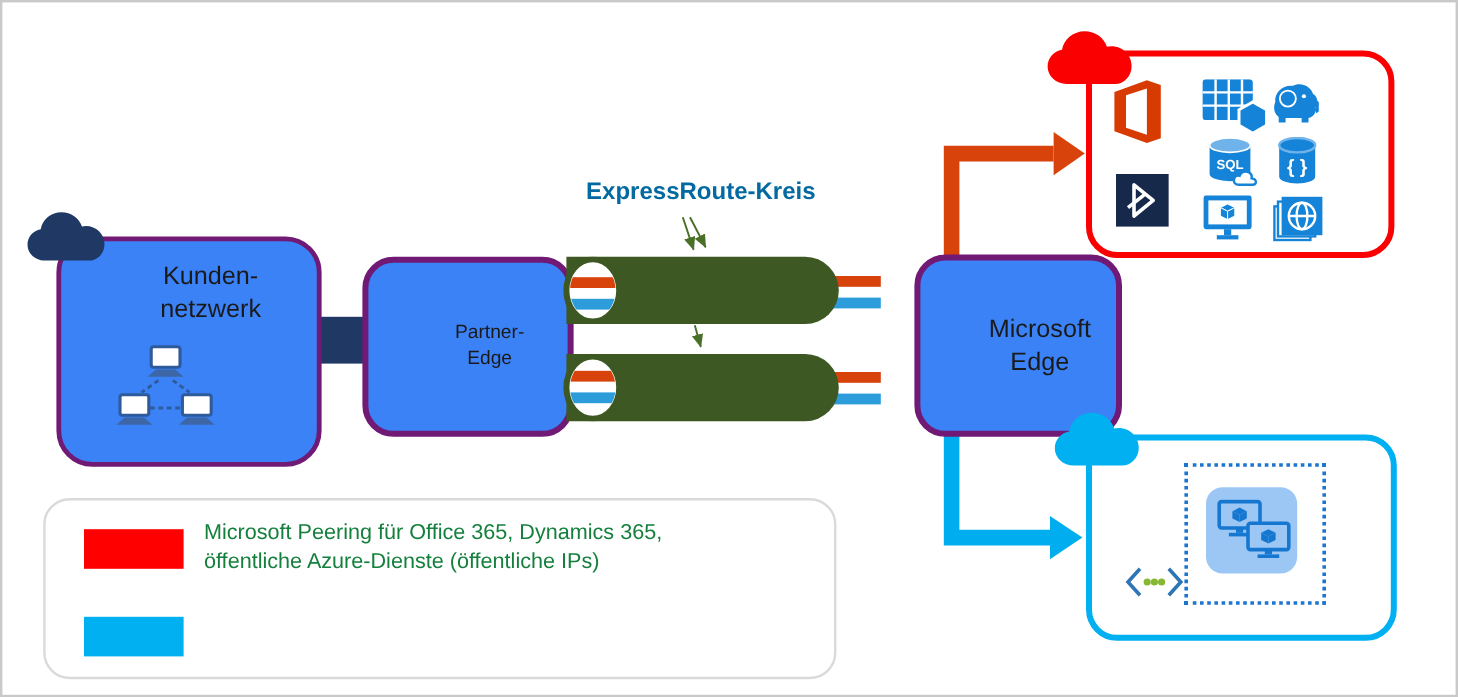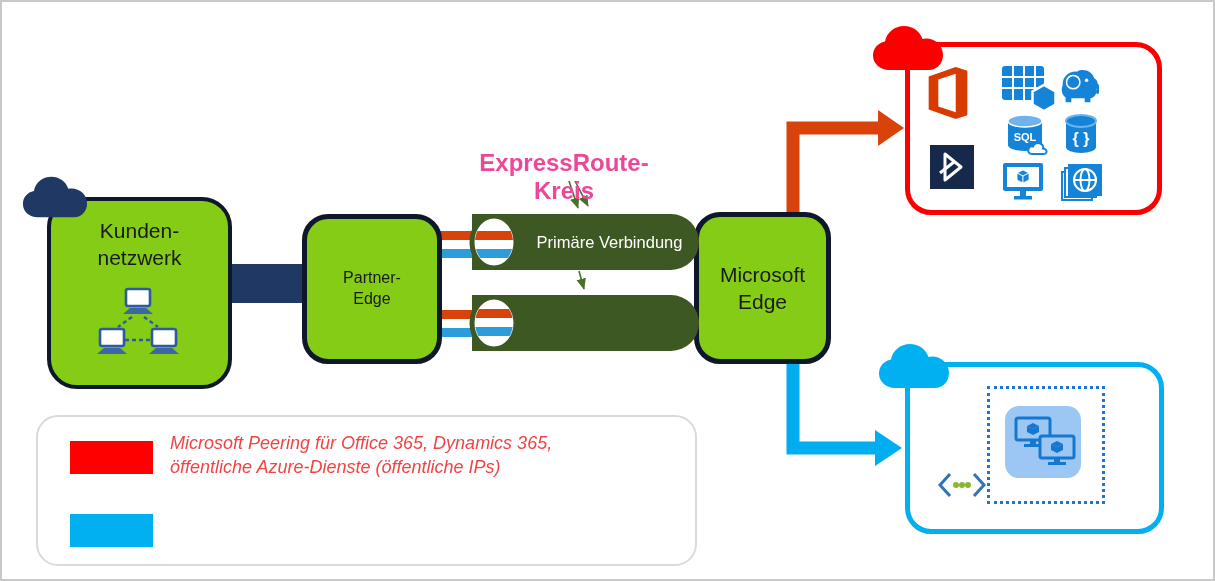--- a/index.html
+++ b/index.html
@@ -5,60 +5,60 @@
   html,body{margin:0;padding:0;background:#fff;}
   body{font-family:"Liberation Sans", sans-serif;}
   #canvas{position:relative;width:1215px;height:581px;background:#fff;border:2px solid #C9C9C9;box-sizing:border-box;overflow:hidden;}
   .abs{position:absolute;}
   svg{display:block;}
 
   
   #connector-layer{position:absolute;left:0;top:0;z-index:1;}
 
   
-  .node{position:absolute;background:#84cc16;border:5px solid #0f172a;border-radius:26px;z-index:2;
-        display:flex;flex-direction:column;align-items:center;justify-content:center;text-align:center;}
+  .node{position:absolute;background:#3b82f6;border:5px solid #701a75;border-radius:26px;z-index:2;
+        display:flex;flex-direction:column;align-items:center;justify-content:center;text-align:center;padding-left:36px;}
   .node-label{color:#1a1a1a;white-space:pre-line;line-height:1.3;}
   #customer-box{left:45px;top:195px;width:177px;height:168px;border-width:4px;border-radius:30px;justify-content:flex-start;padding-top:16px;}
   #customer-box .node-label{font-size:21px;}
   #partner-box{left:300px;top:212px;width:130px;height:140px;}
   #partner-box .node-label{font-size:16px;}
-  #microsoft-box{left:692px;top:210px;width:127px;height:142px;}
+  #microsoft-box{left:760px;top:210px;width:127px;height:142px;}
   #microsoft-box .node-label{font-size:21px;}
 
   
   .cylinder{position:absolute;left:470px;width:227px;height:56px;background:#3E5823;border-radius:0 28px 28px 0;z-index:2;}
   #cyl-primary{top:212px;}
   #cyl-secondary{top:293px;}
   .cap{position:absolute;left:-4px;top:0;}
   .cyl-label{position:absolute;left:56px;right:8px;top:50%;transform:translateY(-50%);
              color:#fff;font-size:16.5px;text-align:center;white-space:nowrap;}
 
   
-  #circuit-title{left:452px;top:147px;width:220px;text-align:center;color:#ec4899;
-                 font-size:24px;font-weight:600;z-index:2;}
+  #circuit-title{left:472px;top:147px;width:220px;text-align:center;color:#0369a1;
+                 font-size:20px;font-weight:600;z-index:2;}
 
   
   #o365-box{left:903px;top:40px;width:247px;height:163px;border:5px solid #FA0000;border-radius:26px;background:#fff;z-index:2;}
   #vnet-box{left:903px;top:360px;width:249px;height:162px;border:5px solid #00B0F0;border-radius:26px;background:#fff;z-index:2;}
 
   .cloud{z-index:3;}
 
   
   #vnet-dotted{left:985px;top:384px;width:112px;height:112px;border:3px dotted #1B75D1;z-index:3;}
   #vnet-tile{left:1003px;top:404px;width:76px;height:72px;background:#9CC7F5;border-radius:14px;z-index:3;}
 
   .icon{z-index:4;}
 
   
   #legend-box{left:34px;top:413px;width:657px;height:147px;border:2px solid #DADADA;border-radius:22px;background:#fff;z-index:2;}
   .swatch{position:absolute;z-index:3;}
   #legend-swatch-red{left:68px;top:439px;width:83px;height:33px;background:#FF0000;}
   #legend-swatch-blue{left:68px;top:512px;width:83px;height:33px;background:#00B0F0;}
-  .legend-text{position:absolute;left:168px;color:#ef4444;font-size:18px;line-height:1.33;white-space:pre-line;z-index:3;font-style:italic;}
+  .legend-text{position:absolute;left:168px;color:#15803d;font-size:18px;line-height:1.33;white-space:pre-line;z-index:3;}
   #legend-text-1{top:430px;}
   #legend-text-2{top:517px;}
 </style>
 </head>
 <body>
 
 <div id="canvas">
 
   <svg id="connector-layer" width="1215" height="581" viewBox="0 0 1215 581">
     <defs>
@@ -133,21 +133,20 @@
     <svg class="cap" width="60" height="56" viewBox="0 0 60 56">
       <clipPath id="capclip1">
           <ellipse cx="26" cy="28" rx="19" ry="23"></ellipse>
         </clipPath>
       <ellipse cx="26" cy="28" rx="22" ry="26" fill="#fff" stroke="#3E5823" stroke-width="5"></ellipse>
       <g clip-path="url(#capclip1)">
         <rect x="0" y="17" width="52" height="9" fill="#D8430C"></rect>
         <rect x="0" y="35" width="52" height="9" fill="#2D9CDB"></rect>
       </g>
     </svg>
-    <div class="cyl-label">Primäre Verbindung</div>
   </div>
 
   <div id="cyl-secondary" class="cylinder">
     <svg class="cap" width="60" height="56" viewBox="0 0 60 56">
       <clipPath id="capclip2">
           <ellipse cx="26" cy="28" rx="19" ry="23"></ellipse>
         </clipPath>
       <ellipse cx="26" cy="28" rx="22" ry="26" fill="#fff" stroke="#3E5823" stroke-width="5"></ellipse>
       <g clip-path="url(#capclip2)">
         <rect x="0" y="14" width="52" height="9" fill="#D8430C"></rect>

